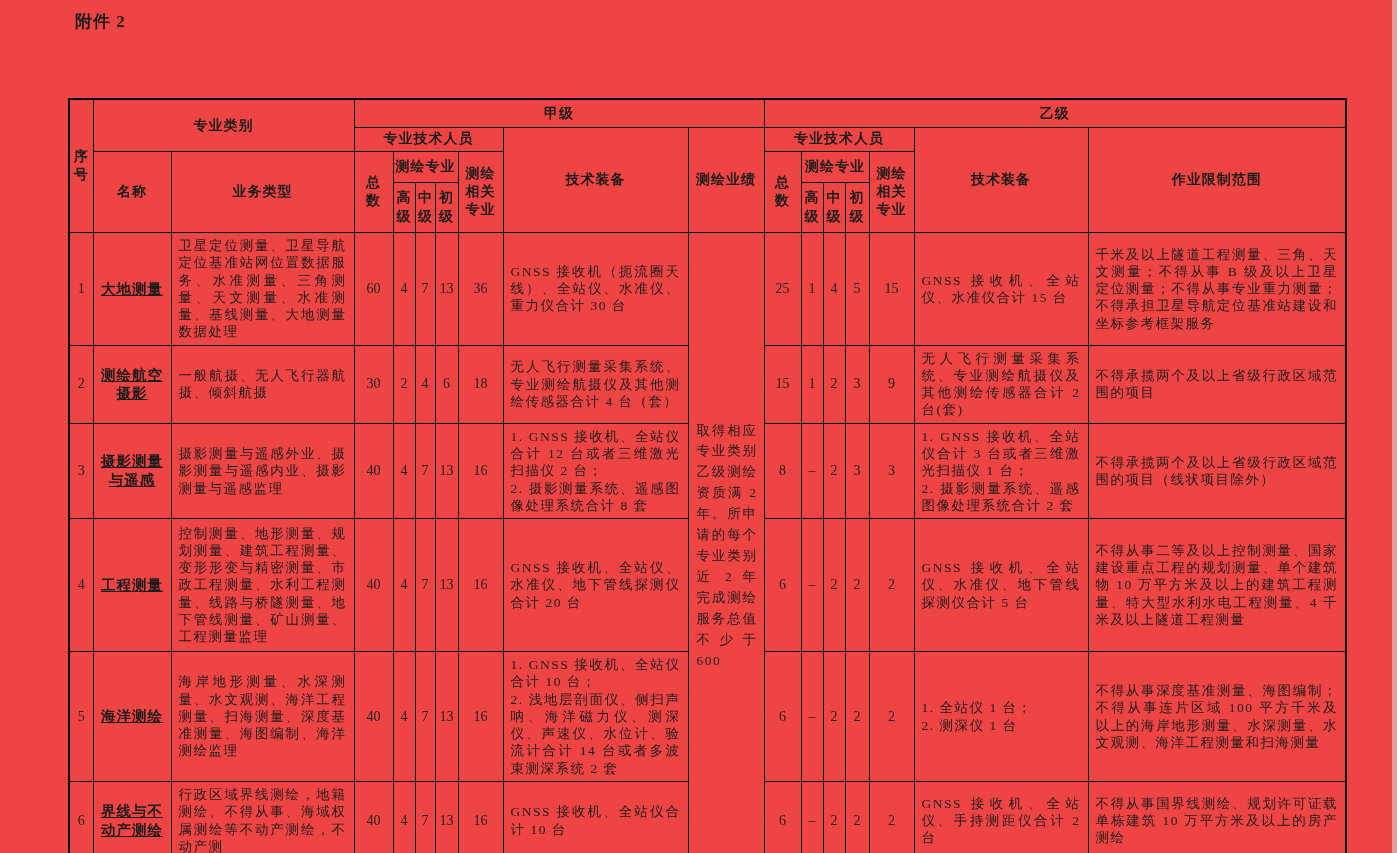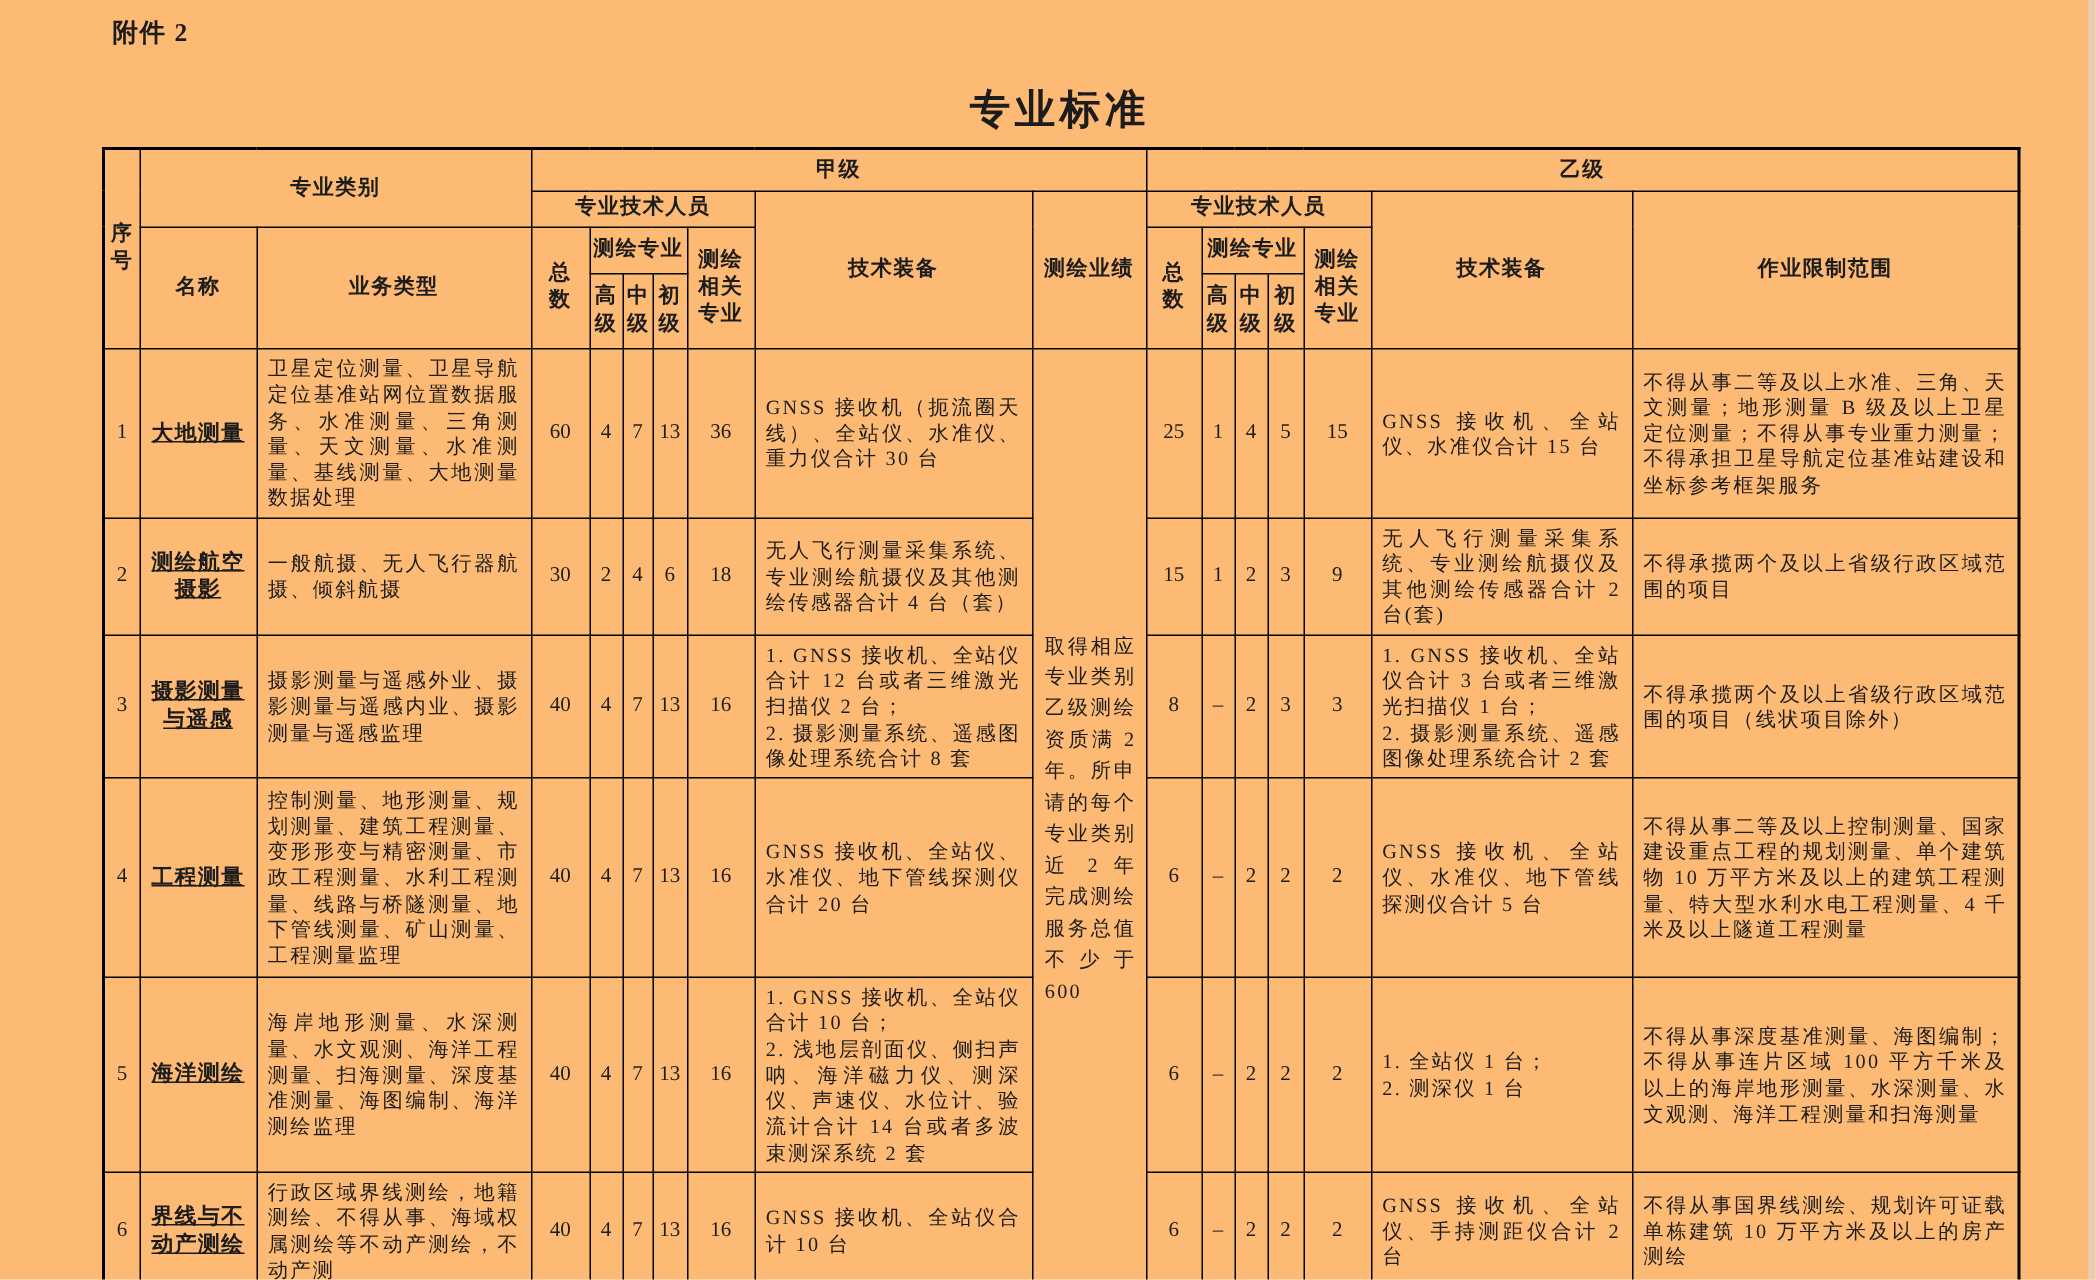--- a/index.html
+++ b/index.html
@@ -4,21 +4,21 @@
 <style>
   * { margin: 0; padding: 0; box-sizing: border-box; }
   html, body { width: 1397px; height: 853px; }
   body {
     background: #ffffff;
     font-family: "Liberation Serif", serif;
     color: #1c1c1c;
     position: relative;
     overflow: hidden;
   }
-  .page { position: absolute; inset: 0; background: #fdba74; }
+  .page { position: absolute; inset: 0; background: #ef4444; }
   .scan-edge {
     position: absolute; right: 0; top: 0; width: 5px; height: 100%;
     background: #d9d9d9; opacity: .6;
   }
   .attachment {
     position: absolute; left: 75px; top: 10px;
     font-size: 17px; font-weight: bold; letter-spacing: 1px;
   }
   .doc-title {
     position: absolute; left: 68px; top: 55px; width: 1277px;
@@ -63,21 +63,20 @@
   tr.r1 { height: 93px; } tr.r2 { height: 65px; }
   tr.r3 { height: 89px; } tr.r4 { height: 133px; }
   tr.r5 { height: 130px; } tr.r6 { height: 60px; }
 </style>
 </head>
 <body>
 
 <div class="page">
   <div class="scan-edge"></div>
   <div class="attachment">附件 2</div>
-  <div class="doc-title">专业标准</div>
 
   <table class="std">
     <colgroup>
       <col style="width:24px">
         <col style="width:78px">
         <col style="width:183px">
       <col style="width:39px">
         <col style="width:22px">
         <col style="width:20px">
         <col style="width:23px">
@@ -158,21 +157,21 @@
         <td class="num">13</td>
         <td class="num">36</td>
         <td class="text-cell">GNSS 接收机（扼流圈天线）、全站仪、水准仪、重力仪合计 30 台</td>
         <td class="perf-cell" rowspan="6">取得相应专业类别乙级测绘资质满 2 年。所申请的每个专业类别近 2 年完成测绘服务总值不少于 600</td>
         <td class="num">25</td>
         <td class="num">1</td>
         <td class="num">4</td>
         <td class="num">5</td>
         <td class="num">15</td>
         <td class="text-cell">GNSS 接收机、全站仪、水准仪合计 15 台</td>
-        <td class="text-cell">不得从事二等及以上水准、三角、天文测量；地形测量 B 级及以上卫星定位测量；不得从事专业重力测量；不得承担卫星导航定位基准站建设和坐标参考框架服务</td>
+        <td class="text-cell">千米及以上隧道工程测量、三角、天文测量；不得从事 B 级及以上卫星定位测量；不得从事专业重力测量；不得承担卫星导航定位基准站建设和坐标参考框架服务</td>
       </tr>
 
       <tr class="r2">
         <td class="num">2</td>
         <td class="name-cell">测绘航空摄影</td>
         <td class="text-cell">一般航摄、无人飞行器航摄、倾斜航摄</td>
         <td class="num">30</td>
         <td class="num">2</td>
         <td class="num">4</td>
         <td class="num">6</td>

